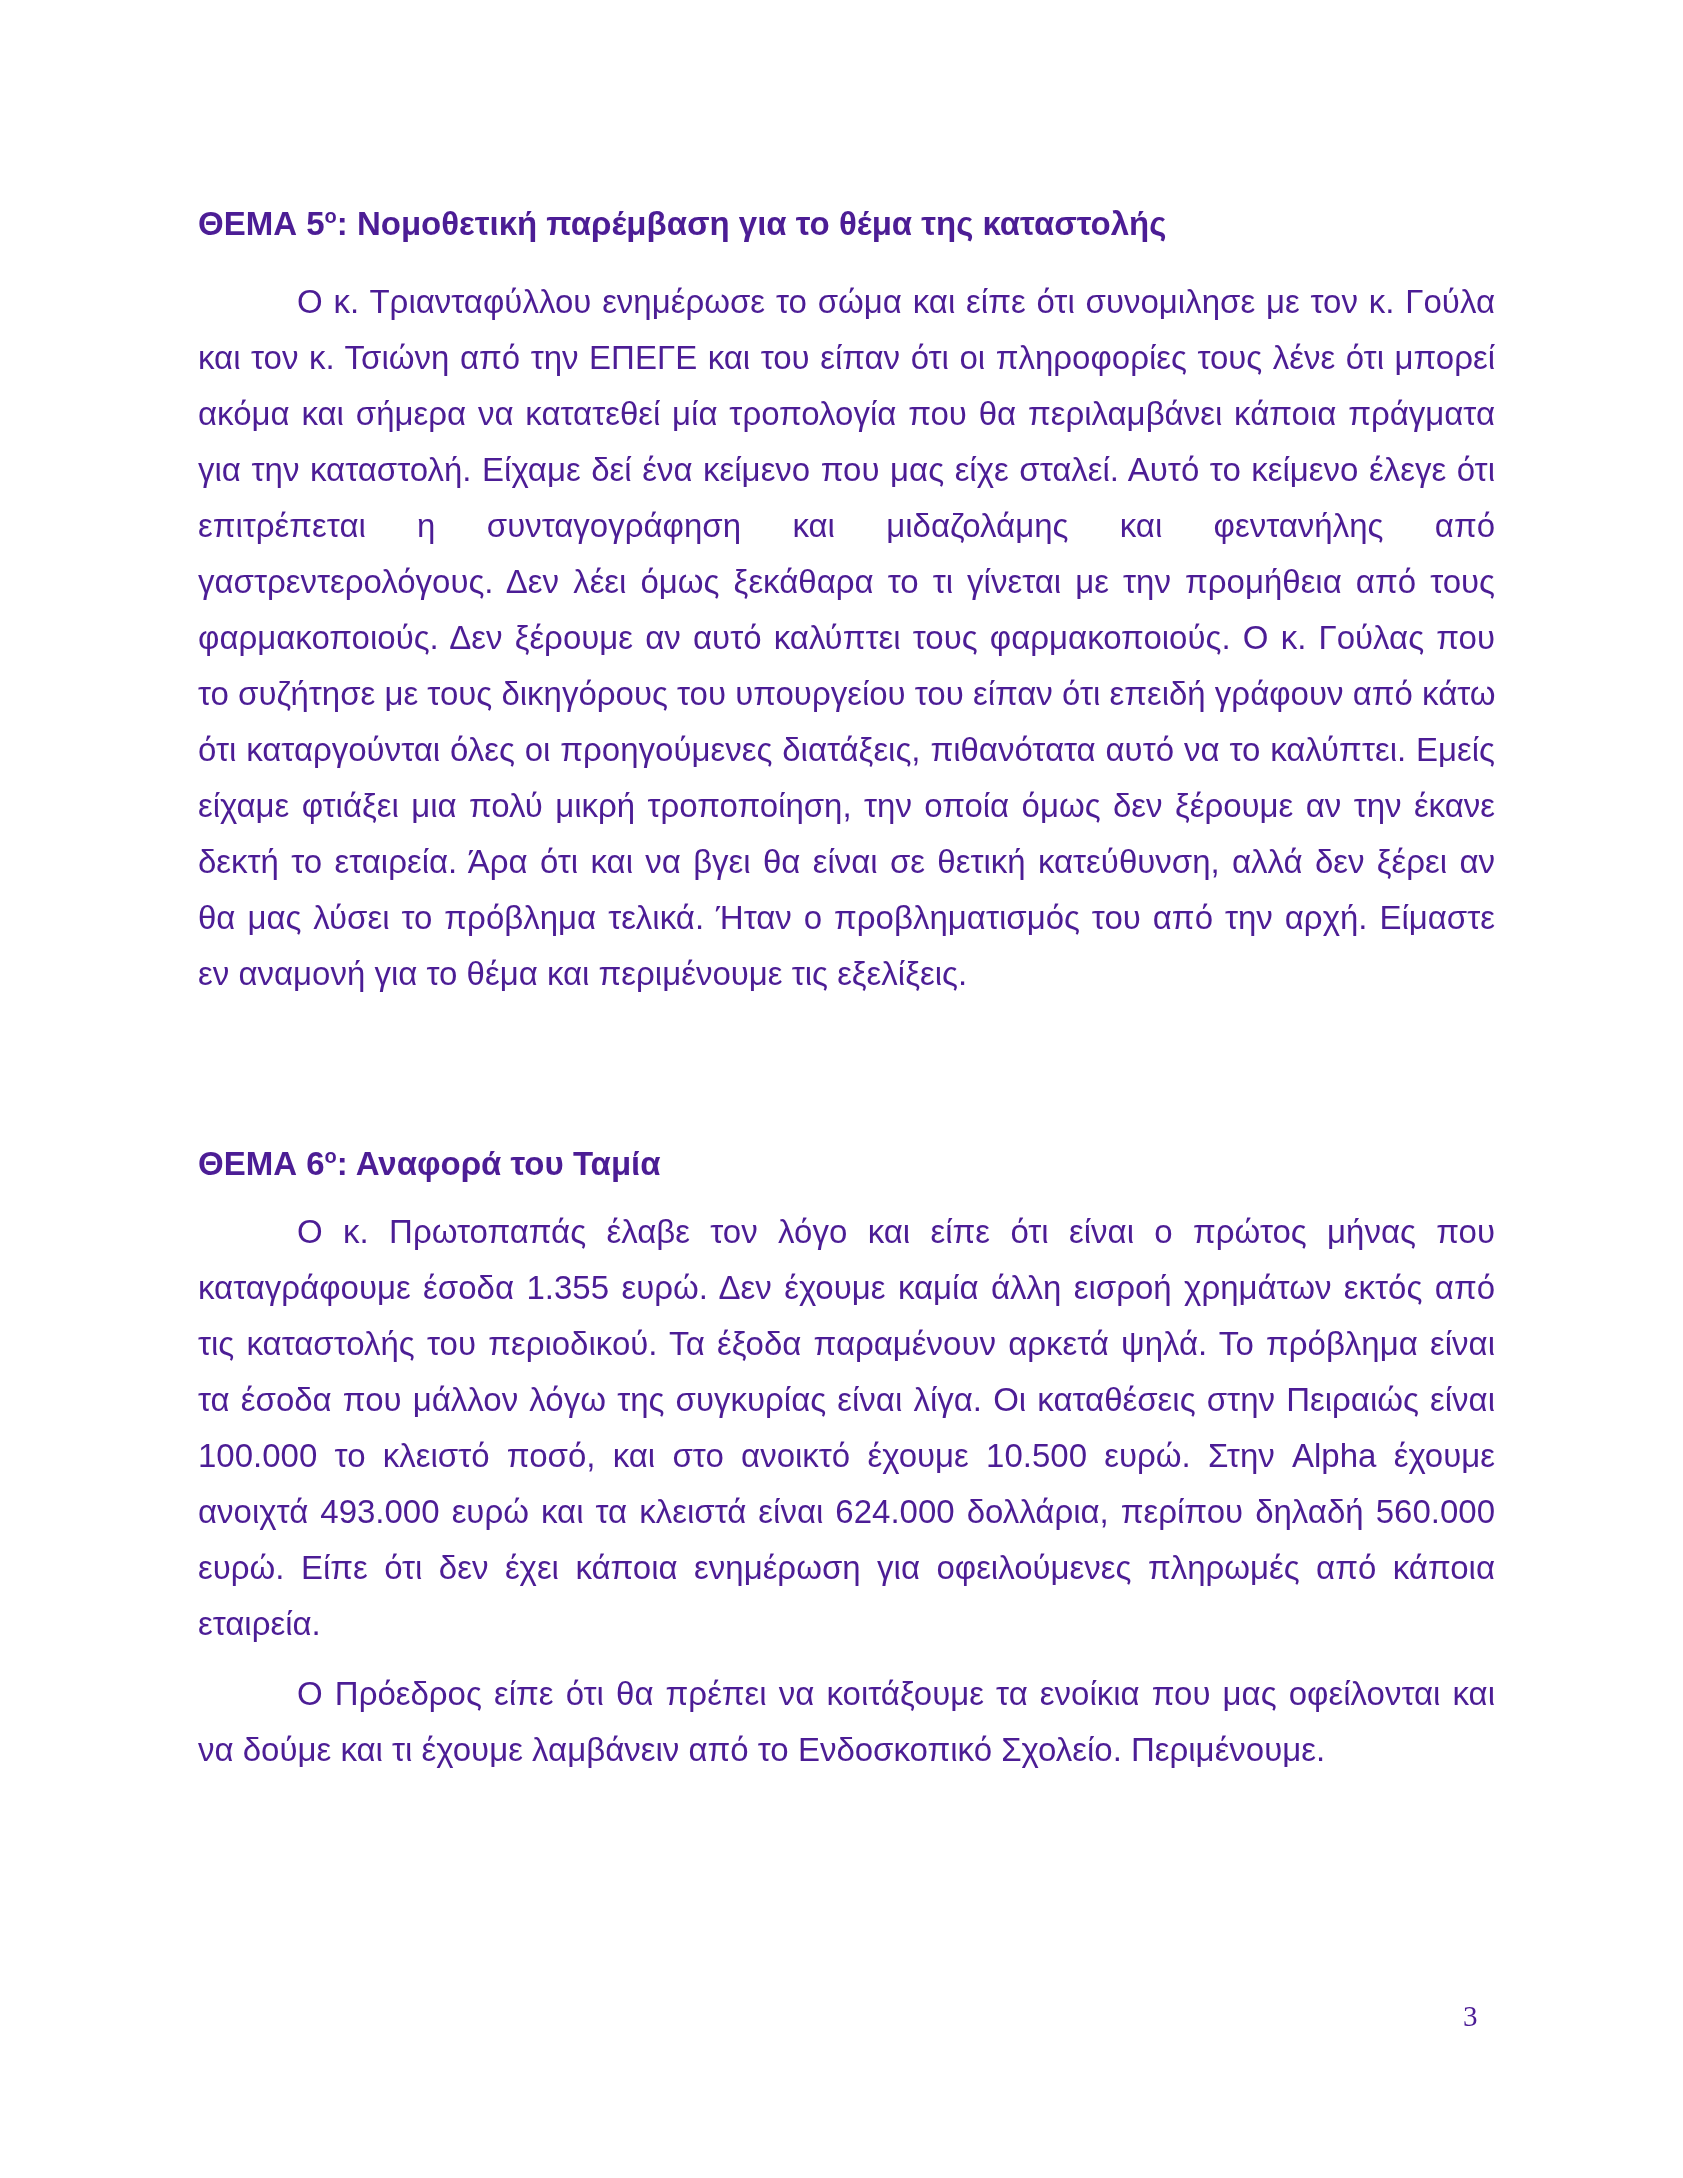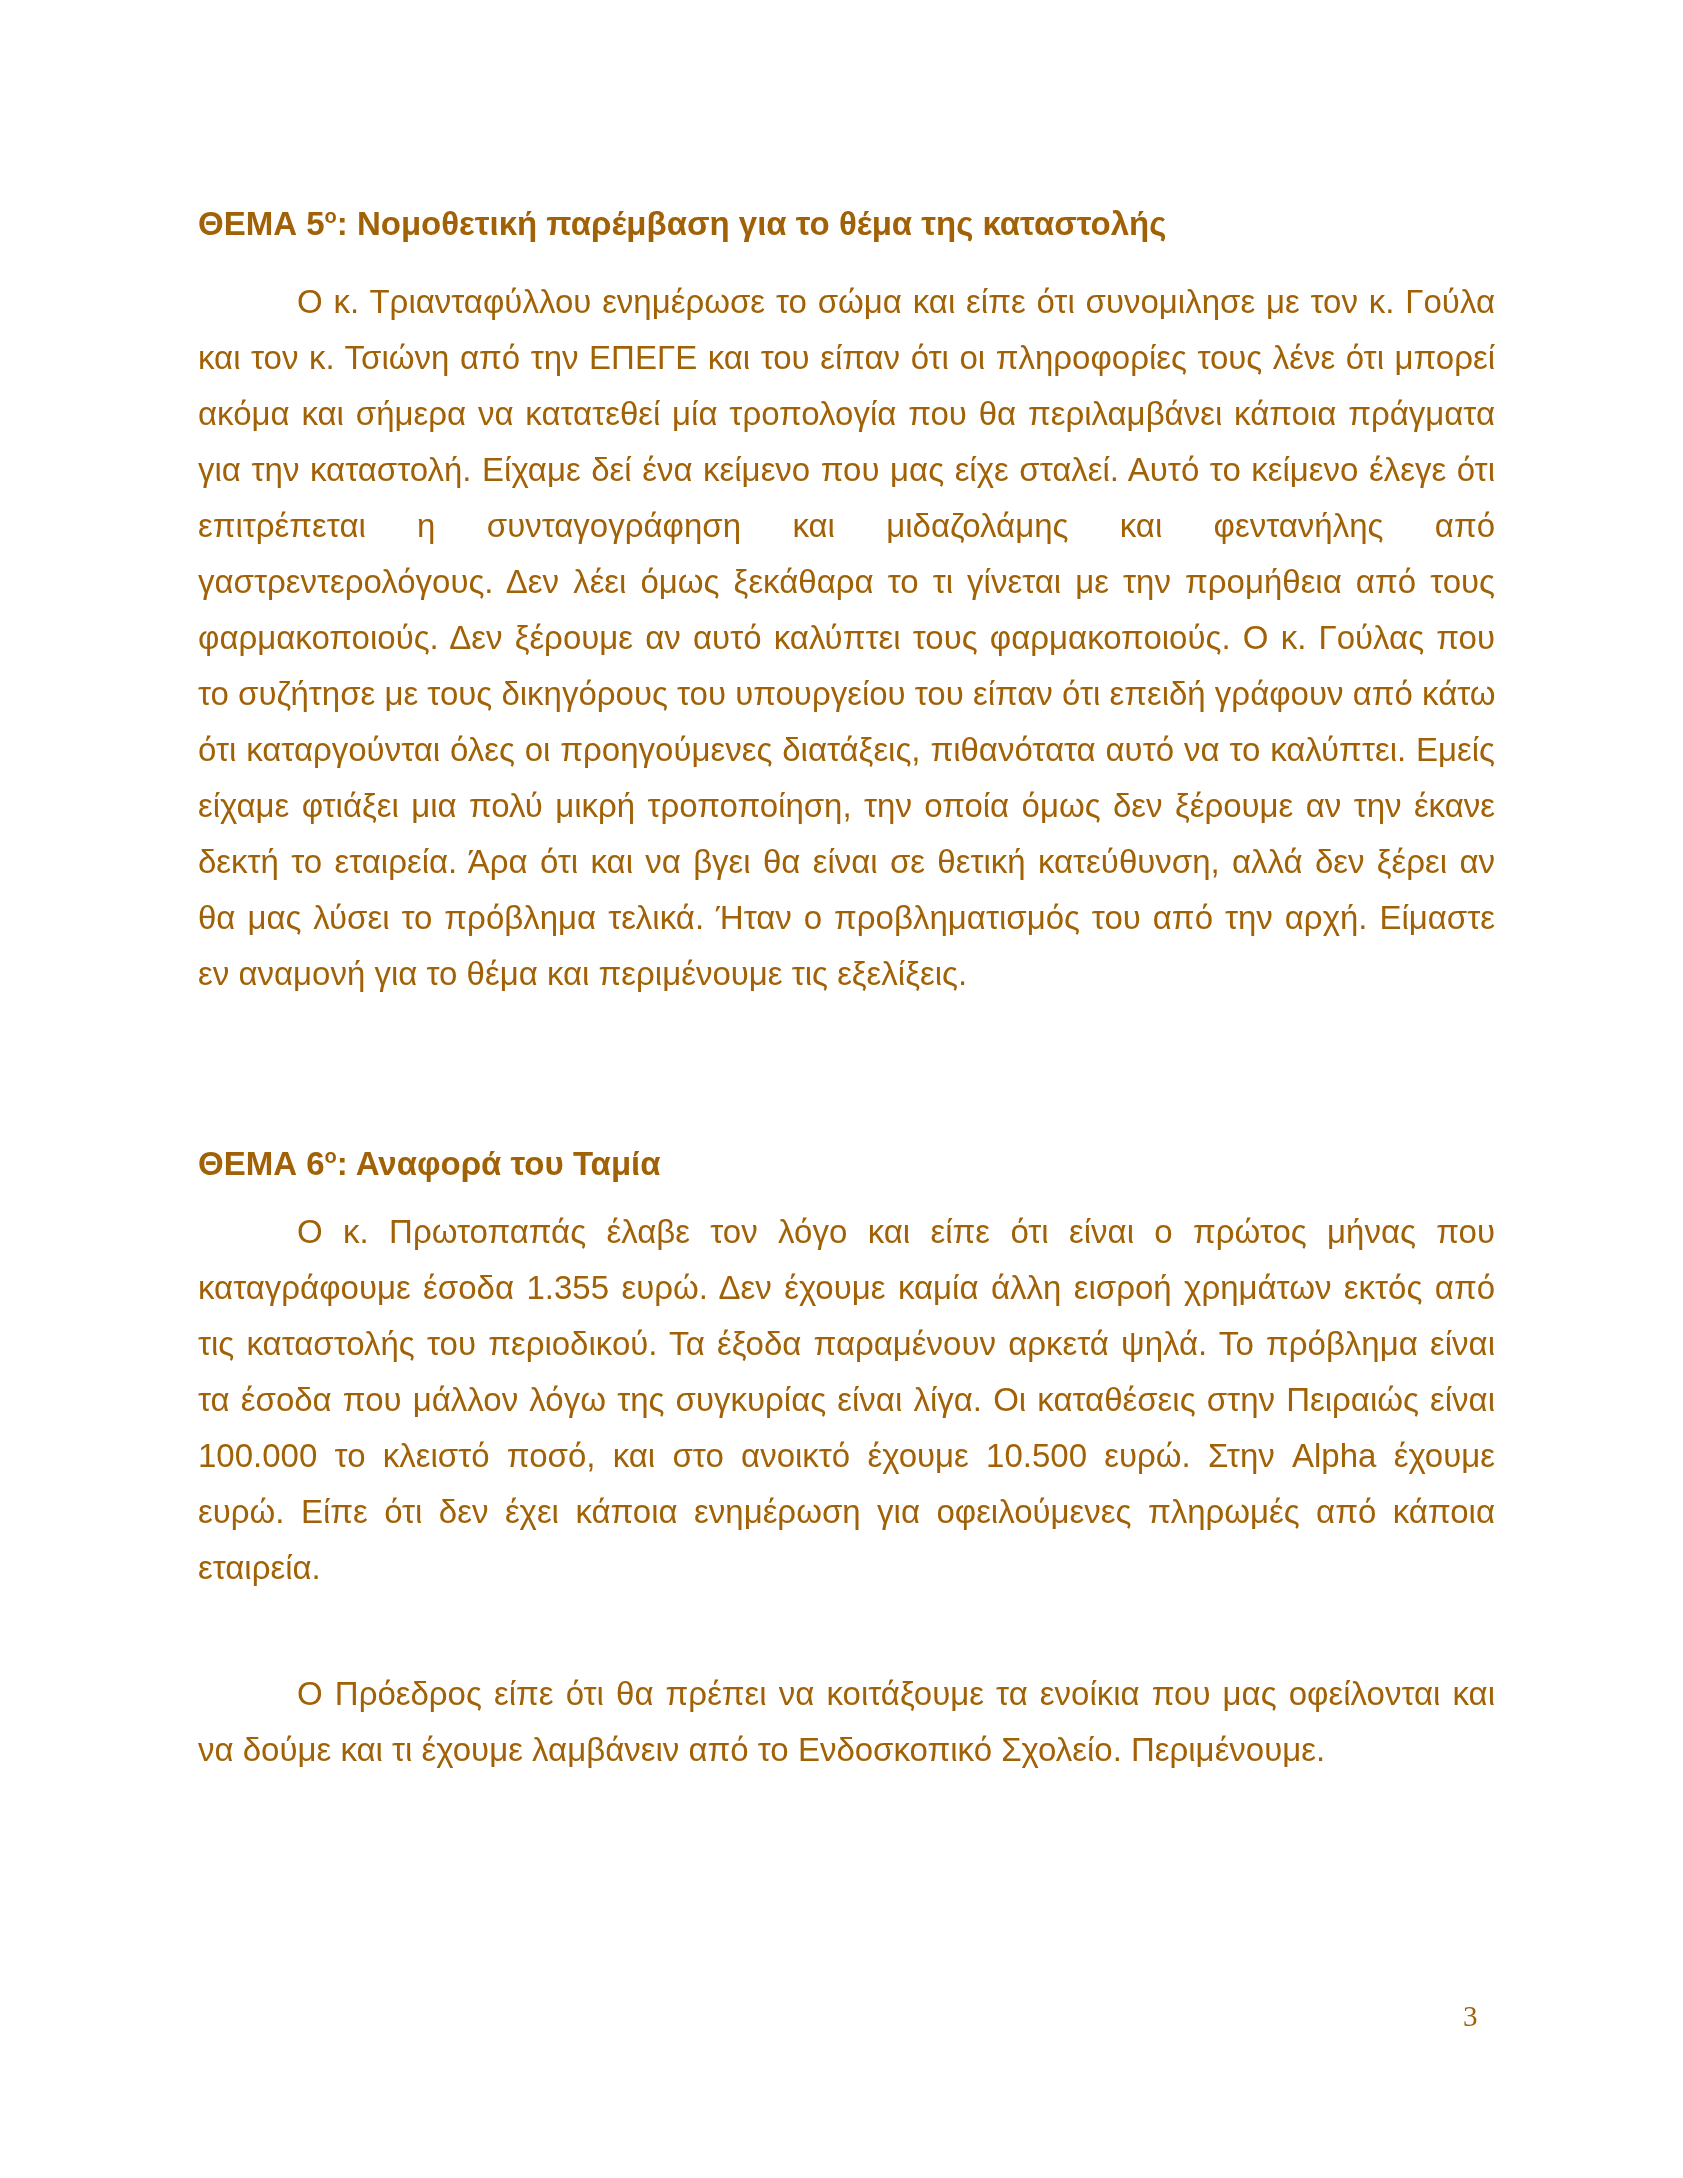--- a/index.html
+++ b/index.html
@@ -1,19 +1,19 @@
 <!DOCTYPE html>
 <html><head>
   <meta charset="utf-8">
   <style>
     html, body { margin: 0; padding: 0; background: #ffffff; }
     body { width: 1683px; height: 2178px; position: relative; overflow: hidden; }
     .page {
       position: absolute; left: 0; top: 0; width: 1683px; height: 2178px;
-      background: #ffffff; color: #a16207;
+      background: #ffffff; color: #4c1d95;
       font-family: "Liberation Sans", sans-serif;
     }
     .heading {
       position: absolute; left: 198px; width: 1297px;
       font-weight: bold; font-size: 33px; line-height: 40px;
       white-space: nowrap;
     }
     .heading sup { font-size: 20px; vertical-align: 12px; font-weight: bold; }
     .para { position: absolute; left: 198px; width: 1297px; font-size: 33px; }
     .line {
@@ -52,20 +52,21 @@
   </div>
 
   <div class="heading" style="top:1136px;"><span>ΘΕΜΑ 6</span><sup>ο</sup><span>: Αναφορά του Ταμία</span></div>
 
   <div class="para" style="top:1204px;">
     <span class="line indent">Ο κ. Πρωτοπαπάς έλαβε τον λόγο και είπε ότι είναι ο πρώτος μήνας που</span>
     <span class="line">καταγράφουμε έσοδα 1.355 ευρώ. Δεν έχουμε καμία άλλη εισροή χρημάτων εκτός από</span>
     <span class="line">τις καταστολής του περιοδικού. Τα έξοδα παραμένουν αρκετά ψηλά. Το πρόβλημα είναι</span>
     <span class="line">τα έσοδα που μάλλον λόγω της συγκυρίας είναι λίγα. Οι καταθέσεις στην Πειραιώς είναι</span>
     <span class="line">100.000 το κλειστό ποσό, και στο ανοικτό έχουμε 10.500 ευρώ. Στην Alpha έχουμε</span>
+    <span class="line">ανοιχτά 493.000 ευρώ και τα κλειστά είναι 624.000 δολλάρια, περίπου δηλαδή 560.000</span>
     <span class="line">ευρώ. Είπε ότι δεν έχει κάποια ενημέρωση για οφειλούμενες πληρωμές από κάποια</span>
     <span class="line last">εταιρεία.</span>
   </div>
 
   <div class="para" style="top:1666px;">
     <span class="line indent">Ο Πρόεδρος είπε ότι θα πρέπει να κοιτάξουμε τα ενοίκια που μας οφείλονται και</span>
     <span class="line last">να δούμε και τι έχουμε λαμβάνειν από το Ενδοσκοπικό Σχολείο. Περιμένουμε.</span>
   </div>
 
   <div class="page-number">3</div>

